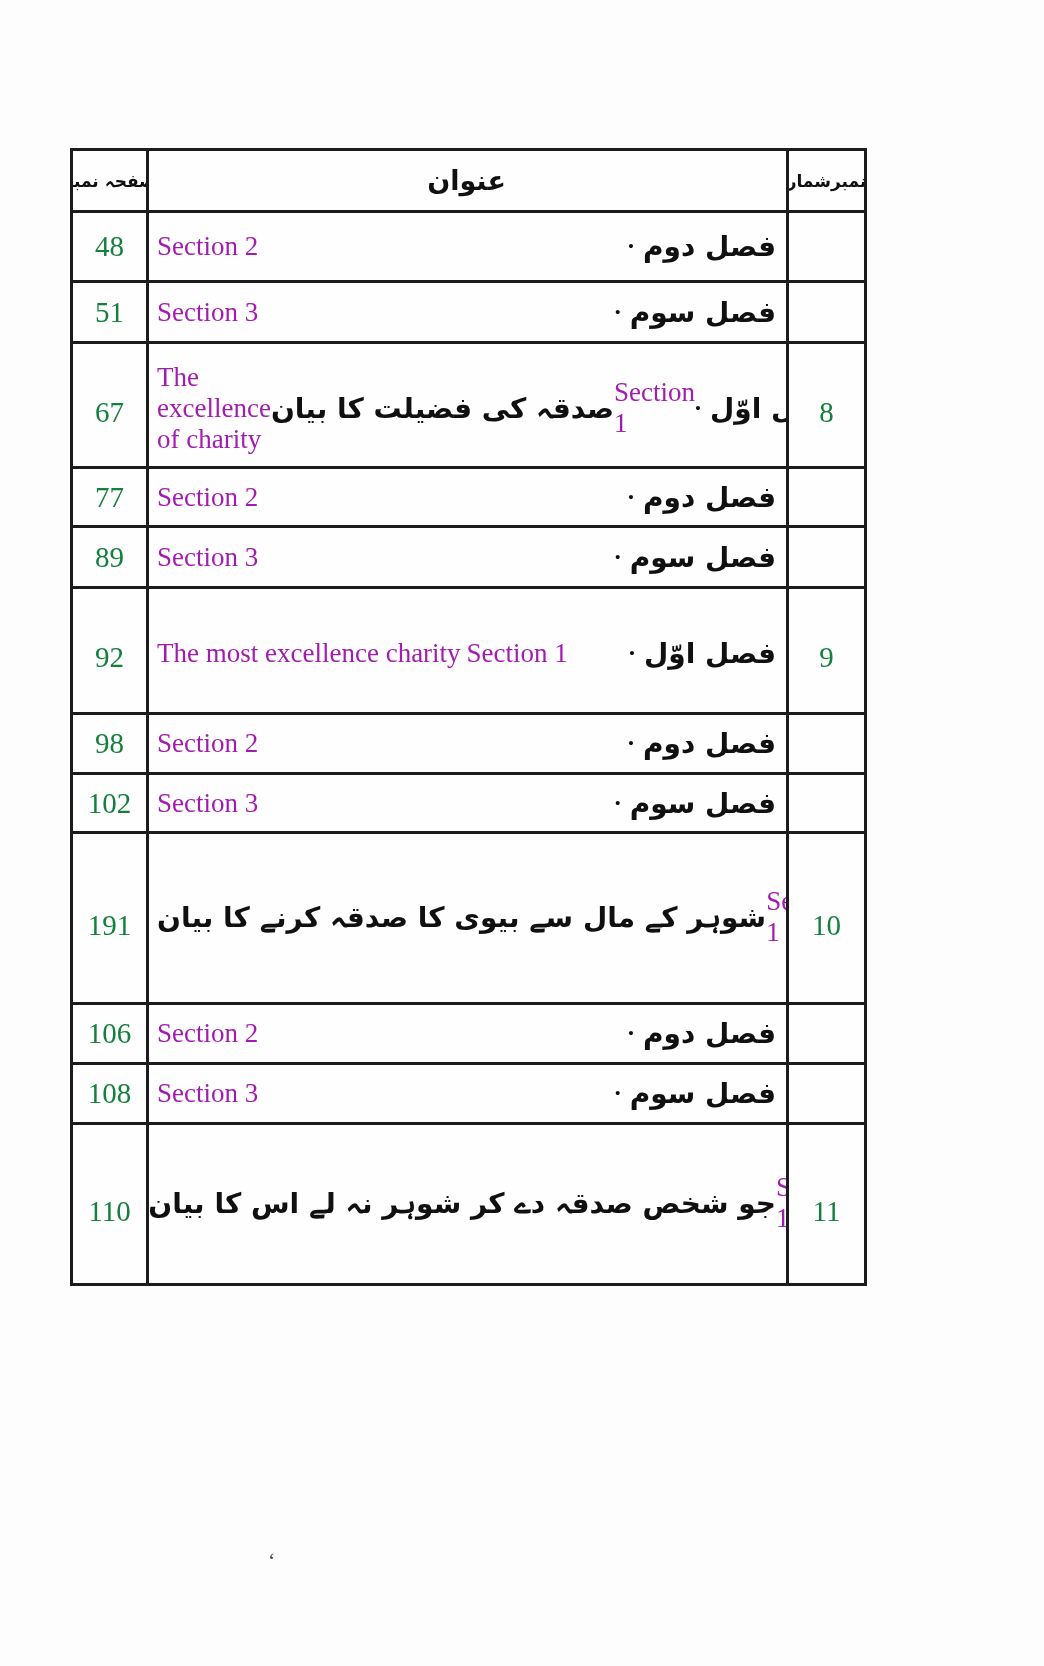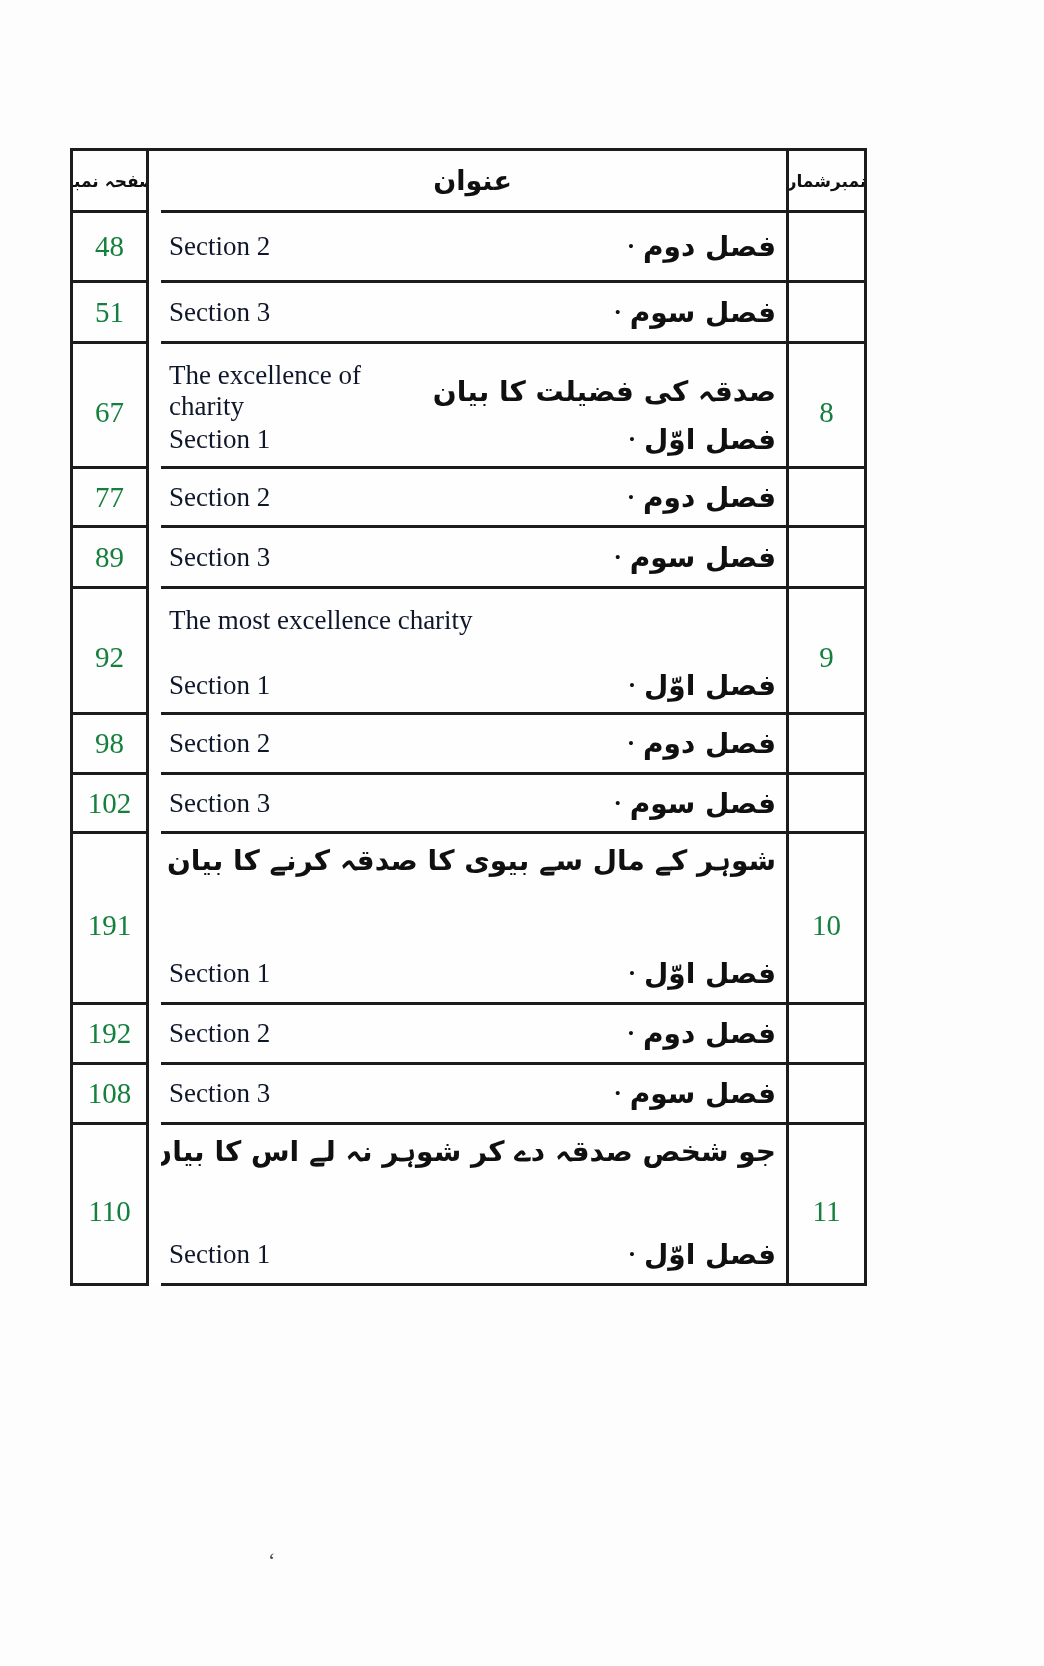--- a/index.html
+++ b/index.html
@@ -26,38 +26,37 @@
   }
   .row { display: contents; }
   .cell {
     border-right: 3px solid #1c1c1c;
     border-bottom: 3px solid #1c1c1c;
     display: flex;
     align-items: center;
     overflow: hidden;
   }
   .c-page, .c-serial { justify-content: center; }
-  .c-title { padding: 0 10px 0 8px; margin-left: 12px; }
+  .c-title { padding: 0 10px 0 8px; }
   .cell.top { align-items: center; padding-top: 14px; }
   .stack2, .stack3 {
-    flex-direction: column;
     align-items: stretch;
     justify-content: space-between;
   }
   .stack2 { padding-top: 16px; padding-bottom: 10px; }
   .stack3 { padding-top: 10px; padding-bottom: 12px; }
   .line {
     display: flex;
     justify-content: space-between;
     align-items: center;
     width: 100%;
   }
   .line.right { justify-content: flex-end; }
   .num  { font-size: 29px; color: #15803d; }
-  .en   { font-size: 27px; color: #0f172a; }
+  .en   { font-size: 27px; color: #a21caf; }
   .ur {
     font-family: "DejaVu Sans", sans-serif;
     font-weight: 700;
     font-size: 28px;
     direction: rtl;
     color: #101010;
     white-space: nowrap;
   }
   .hdr .ur { font-size: 27px; }
   .hdr.c-page .ur, .hdr.c-serial .ur { font-size: 17px; }
@@ -244,21 +243,21 @@
             </span>
         </div>
       </div>
       <div class="cell c-serial top">
         <span class="num">10</span>
       </div>
     </div>
 
     <div class="row">
       <div class="cell c-page">
-        <span class="num">192</span>
+        <span class="num">106</span>
       </div>
       <div class="cell c-title">
         <div class="line">
           <span class="en">Section 2</span>
           <span class="urgrp">
               <span class="bullet">•</span>
               <span class="ur">فصل دوم</span>
             </span>
         </div>
       </div>

